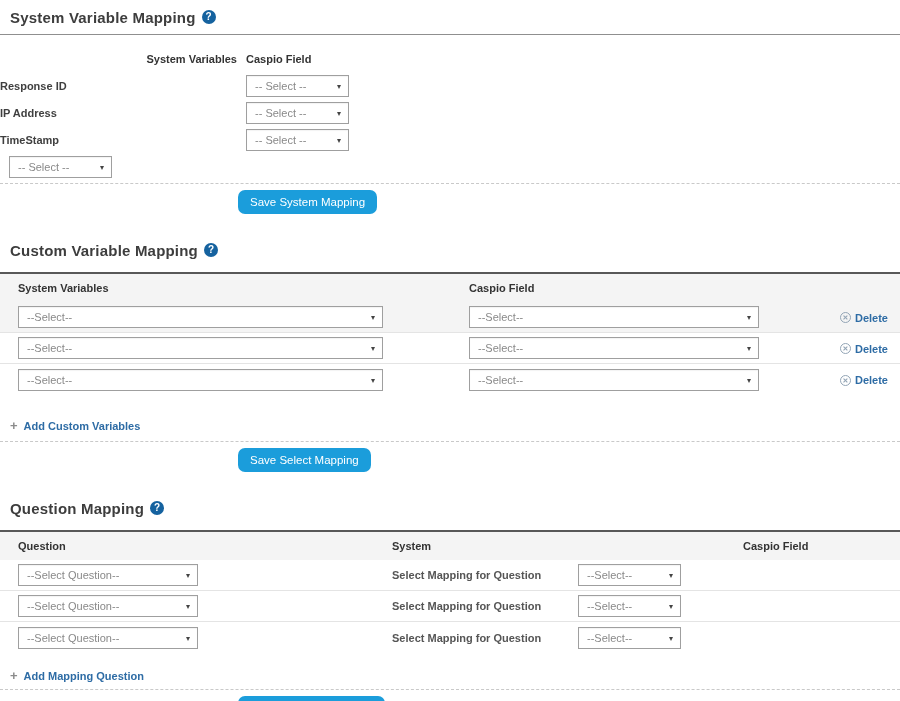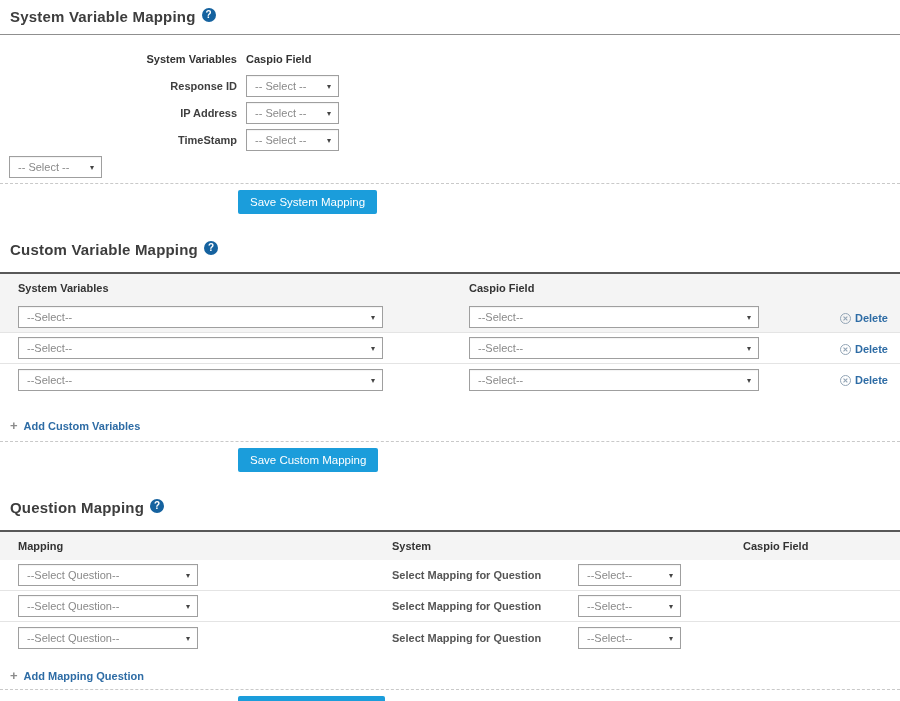--- a/index.html
+++ b/index.html
@@ -7,58 +7,58 @@
   body {
     width: 900px;
     background: #ffffff;
     font-family: "Liberation Sans", sans-serif;
     font-size: 11px;
     color: #444;
   }
   .page { padding-top: 8px; padding-bottom: 8px; }
 
   
-  .section-title-row { display: flex; gap: 6px; padding-left: 10px; height: 18px; }
+  .section-title-row { display: flex; align-items: center; gap: 6px; padding-left: 10px; height: 18px; }
   .section-title { font-size: 15px; font-weight: bold; color: #3d3d3d; letter-spacing: .2px; }
   .help-icon {
     width: 14px; height: 14px; border-radius: 50%;
     background: #15629f; color: #fff; font-weight: bold; font-size: 10px;
     display: inline-flex; align-items: center; justify-content: center;
     cursor: pointer; line-height: 1;
   }
   .rule { border-top: 1px solid #8f8f8f; margin-top: 8px; }
   .dashed { border-top: 1px dashed #c9c9c9; }
 
   
   .select {
     position: relative; display: inline-flex; align-items: center;
     height: 22px; border: 1px solid #9f9f9f; background: #fff;
     padding: 0 20px 0 8px; color: #898989; cursor: pointer;
     box-shadow: inset 0 1px 1px rgba(0,0,0,.05);
     white-space: nowrap; overflow: hidden;
   }
   .select .arrow { position: absolute; right: 7px; top: 50%; transform: translateY(-50%); font-size: 8px; color: #444; }
-  .w-sm { width: 93px; padding-left: 8px; }
+  .w-sm { width: 103px; padding-left: 8px; }
   .w-c1 { width: 365px; }
   .w-c2 { width: 290px; }
   .w-q1 { width: 180px; }
   .w-q2 { width: 103px; }
 
   
   .sys-form { margin-top: 18px; }
   .sys-header { display: flex; height: 13px; margin-bottom: 9px; font-weight: bold; color: #333; }
   .sys-header .h1 { width: 237px; text-align: right; }
   .sys-header .h2 { margin-left: 9px; }
   .sys-row { display: flex; align-items: center; height: 22px; margin-bottom: 5px; }
-  .sys-label { width: 237px; text-align: right; font-weight: bold; color: #3f3f3f; }
+  .sys-label { width: 237px; text-align: left; font-weight: bold; color: #3f3f3f; }
   .sys-row .select { margin-left: 9px; }
 
   .save-btn {
     display: block; margin: 6px 0 0 238px;
-    background: #1b9ddb; border: none; border-radius: 2px;
+    background: #1b9ddb; border: none; border-radius: 7px;
     color: #fff; font-family: inherit; font-size: 11.5px;
     padding: 6px 12px; cursor: pointer;
   }
 
   .section-2 { margin-top: 27px; }
   .section-3 { margin-top: 27px; }
 
   
   .table { border-top: 2px solid #585858; margin-top: 13px; }
   .trow { display: flex; align-items: center; }
@@ -71,21 +71,21 @@
   .c2 { flex: 1; }
   .c3 { width: 135px; padding-right: 12px; text-align: right; }
 
   .q1 { width: 392px; padding-left: 18px; }
   .q2 { width: 351px; display: flex; align-items: center; }
   .q2 .ans-text { width: 186px; color: #555; font-weight: bold; }
   .q3 { flex: 1; }
 
   
   .link { color: #2e6ca5; font-weight: bold; cursor: pointer; text-decoration: none; }
-  .del-link { display: inline-flex; align-items: flex-end; gap: 4px; }
+  .del-link { display: inline-flex; align-items: center; gap: 4px; }
   .del-icon {
     width: 11px; height: 11px; border: 1px solid #93a5b6; border-radius: 50%;
     color: #93a5b6; font-size: 7px; line-height: 1;
     display: inline-flex; align-items: center; justify-content: center;
   }
   .add-link { display: inline-flex; align-items: center; gap: 6px; margin-left: 10px; }
   .add-custom { margin-top: 24px; margin-bottom: 9px; }
   .add-question { margin-top: 16px; margin-bottom: 7px; }
   .plus-icon { color: #8b8b8b; font-weight: bold; font-size: 13px; line-height: 1; }
 </style>
@@ -216,32 +216,32 @@
         </div>
       </div>
     </div>
 
     <a class="link add-link add-custom">
       <span class="plus-icon">+</span>
       <span>Add Custom Variables</span>
     </a>
 
     <div class="dashed"></div>
-    <button class="save-btn">Save Custom Mapping</button>
+    <button class="save-btn">Save Select Mapping</button>
   </div>
 
   <div class="section-3">
     <div class="section-title-row">
       <span class="section-title">Question Mapping</span>
       <span class="help-icon">?</span>
     </div>
 
     <div class="table">
       <div class="trow thead gray">
-        <div class="q1">Mapping</div>
+        <div class="q1">Question</div>
         <div class="q2">System</div>
         <div class="q3">Caspio Field</div>
       </div>
 
       <div class="trow data-row bline">
         <div class="q1">
           <div class="select w-q1">
             <span>--Select Question--</span>
             <span class="arrow">▾</span>
           </div>

